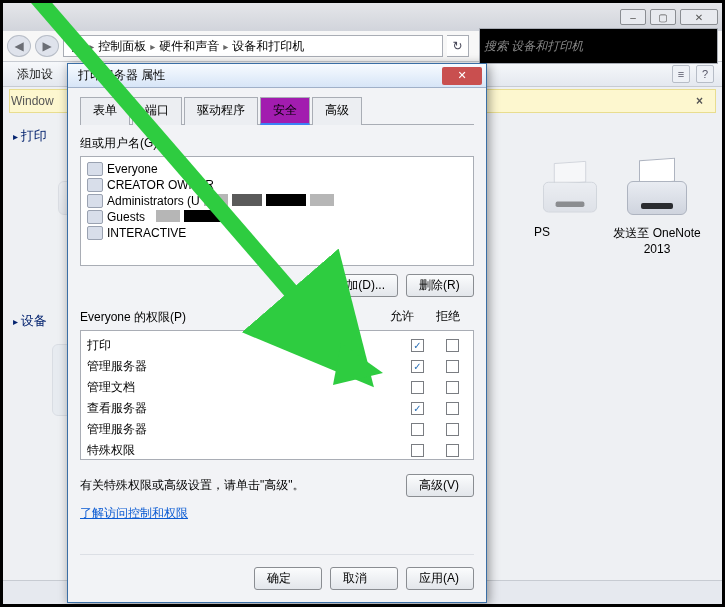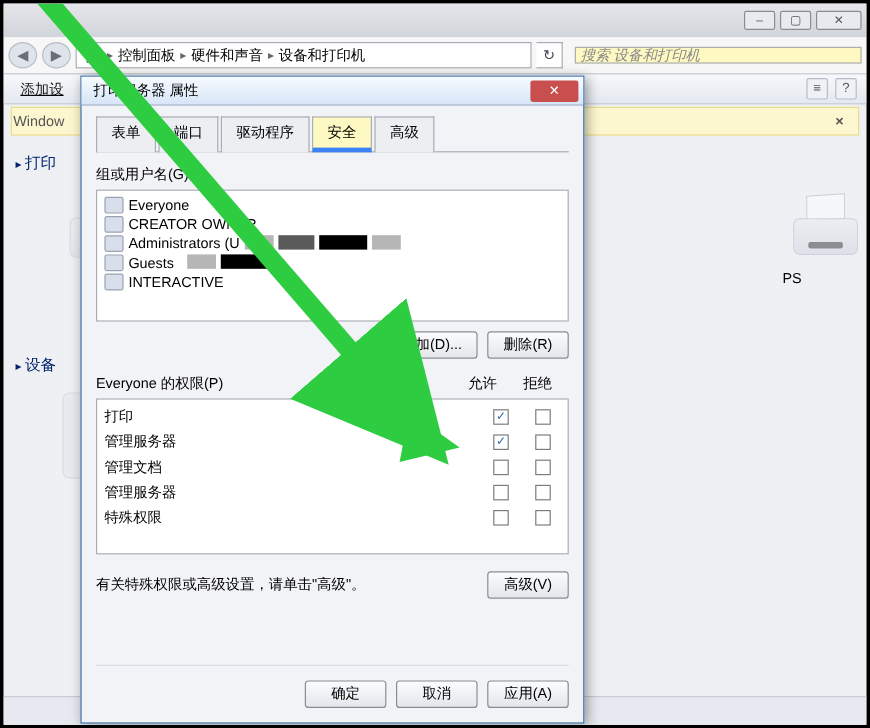--- a/index.html
+++ b/index.html
@@ -9,24 +9,24 @@
 .win-titlebar { height: 28px; background: linear-gradient(#e5e6ea,#d1d4db); display: flex; justify-content: flex-end; align-items: center; padding: 0 4px; }
 .win-btn { width: 26px; height: 16px; margin-left: 4px; border: 1px solid #8a8d92; background: #e8eaef; display:flex; align-items:center; justify-content:center; font-size:10px; color:#555; cursor:pointer; border-radius:2px;}
 .win-btn.close { width: 38px; }
 
 .nav-bar { height: 30px; background: #f7f7f7; display:flex; align-items:center; padding: 0 4px; gap:4px;}
 .nav-back, .nav-fwd { width:24px; height:22px; border-radius:50%; background:#dfe3ec; border:1px solid #b7bdc7; display:flex; align-items:center; justify-content:center; color:#6b6e75;}
 .breadcrumb { flex:0 0 380px; height:22px; border:1px solid #a9adb5; background:#fff; display:flex; align-items:center; padding:0 4px; gap:2px; overflow:hidden;}
 .breadcrumb .bc-part { padding:0 2px; cursor:pointer; white-space:nowrap;}
 .breadcrumb .bc-sep { color:#666; font-size:10px;}
 .bc-refresh { width:22px; height:22px; border:1px solid #a9adb5; border-left:none; display:flex; align-items:center; justify-content:center; color:#445; background:#fff; cursor:pointer;}
-.search-box { flex:1; height:14px; border:1px solid #a9adb5; background:#fef9c3; display:flex; align-items:center; padding:0 4px; color:#888; font-style:italic; margin-left:6px;}
+.search-box { flex:1; height:36px; border:1px solid #a9adb5; background:#000000; display:flex; align-items:center; padding:0 4px; color:#888; font-style:italic; margin-left:6px;}
 
 .toolbar { height:26px; background:linear-gradient(#f6f8fb,#e4e8ef); border-top:1px solid #c7cbd2; border-bottom:1px solid #c7cbd2; display:flex; align-items:center; padding:0 8px; justify-content:space-between;}
-.toolbar-left { display:flex; gap:12px;text-decoration:underline;}
+.toolbar-left { display:flex; gap:12px;}
 .toolbar-btn { padding:2px 6px; cursor:pointer; color:#1a1a1a;}
 .toolbar-right { display:flex; gap:6px; align-items:center;}
 .tb-icon { width:18px; height:18px; border:1px solid #b7bdc7; background:#eef1f6; border-radius:2px; cursor:pointer; display:flex; align-items:center; justify-content:center; font-size:11px; color:#556;}
 
 .info-band { background:#fdf7cf; border:1px solid #e8dd8f; padding:4px 8px; display:flex; justify-content:flex-end; color:#555; margin:2px 6px;}
 .info-band .info-close { cursor:pointer; font-weight:bold; padding:0 4px;}
 .info-label { position:absolute; left:8px;}
 
 .content { position:relative; padding:6px 10px; height:calc(100% - 120px); overflow:hidden;}
 .section-header { color:#04236f; font-size:13px; padding:6px 0;}
@@ -40,27 +40,27 @@
 .printer-icon .slot { position:absolute; bottom:10px; left:20px; width:32px; height:6px; background:#2a2c30; border-radius:2px;}
 
 
 .dialog { position:absolute; top:60px; left:64px; width:420px; height:540px; background:#f2f3f6; border:1px solid #3a6ea5; box-shadow:2px 2px 10px rgba(0,0,0,0.4);}
 .dlg-title { height:24px; background:linear-gradient(#f7fbff,#d7e5f7); display:flex; align-items:center; justify-content:space-between; padding:0 4px; border-bottom:1px solid #a0b0c8;}
 .dlg-title span { padding-left:6px;}
 .dlg-close { width:40px; height:18px; background:#c94f4f; color:#fff; border-radius:2px; display:flex; align-items:center; justify-content:center; cursor:pointer; font-size:11px;}
 .dlg-body { padding:8px 12px 12px; height:calc(100% - 24px); display:flex; flex-direction:column;}
 .tabs { display:flex; border-bottom:1px solid #a9adb5;}
 .tab { padding:4px 12px; border:1px solid #a9adb5; border-bottom:none; background:#eceef2; margin-right:2px; cursor:pointer; position:relative; top:1px;}
-.tab.active { background:#fef9c3; border-bottom:4px solid #3b82f6;}
+.tab.active { background:#a21caf; border-bottom:2px solid #3b82f6;}
 .group-label { padding:10px 0 4px; }
 .group-list { height:110px; border:1px solid #a9adb5; background:#fff; padding:4px 6px; overflow:auto;}
 .group-item { display:flex; align-items:flex-start; gap:4px; padding:1px 0; cursor:pointer; white-space:nowrap;}
 .grp-icon { width:16px; height:14px; background:#d8deea; border:1px solid #9aa2b1; border-radius:2px; display:inline-block;}
 .btn-row { display:flex; justify-content:flex-end; gap:8px; padding:8px 0;}
-.win7-btn { padding:2px 12px; border:1px solid #8a8d92; background:linear-gradient(#fbfcfd,#e3e6eb); border-radius:3px; cursor:pointer; min-width:68px; text-align:center;}
+.win7-btn { padding:2px 12px; border:1px solid #8a8d92; background:linear-gradient(#fbfcfd,#e3e6eb); border-radius:3px; cursor:pointer; min-width:68px; }
 .perm-label { padding:4px 0;}
 .perm-head { display:flex; justify-content:flex-end; gap:22px; padding:2px 14px 4px 0;}
 .perm-box { border:1px solid #a9adb5; background:#fff; padding:4px 6px 8px; height:130px;}
 .perm-row { display:flex; align-items:center; padding:2px 0;}
 .perm-row .pname { flex:1;}
 .chk { width:13px; height:13px; border:1px solid #7a7d82; background:#fff; display:inline-flex; align-items:center; justify-content:center; cursor:pointer; margin:0 22px 0 0;}
 .chk:last-child { margin-right:8px;}
 .chk.on::after { content:"✓"; font-size:10px; color:#2a6fb5; line-height:1;}
 .footer-note { padding:14px 0 8px;}
 .link { color:#0b5bd3; text-decoration:underline; cursor:pointer; padding-top:8px; display:inline-block;}
@@ -130,20 +130,28 @@
       </div>
       <div style="flex:1"></div>
       <div class="device" style="margin-left:auto; margin-right:10px; text-align:left; width:40px;">
         <div class="printer-icon" style="transform:scale(0.9); opacity:0.5;">
           <div class="tray"></div>
             <div class="body"></div>
             <div class="slot"></div>
         </div>
         <div>PS</div>
       </div>
+      <div class="device">
+        <div class="printer-icon">
+          <div class="tray"></div>
+            <div class="body"></div>
+            <div class="slot"></div>
+        </div>
+        <div>发送至 OneNote 2013</div>
+      </div>
     </div>
 
     <div class="section-header" style="margin-top:30px;">设备</div>
     <div class="device-grid">
       <div class="device" style="opacity:0.4;">
         <div class="device-icon"></div>
         <div>LEN</div>
       </div>
     </div>
   </div>
@@ -188,21 +196,21 @@
           <span class="grp-icon"></span>
           <span>INTERACTIVE</span>
         </div>
     </div>
 
     <div class="btn-row">
       <div class="win7-btn">添加(D)...</div>
       <div class="win7-btn">删除(R)</div>
     </div>
 
-    <div style="display:flex; align-items:flex-end;">
+    <div style="display:flex; align-items:center;">
       <div class="perm-label" style="flex:1;">Everyone 的权限(P)</div>
       <div class="perm-head">
         <span>允许</span>
         <span>拒绝</span>
       </div>
     </div>
     <div class="perm-box">
       <div class="perm-row">
         <span class="pname">打印</span>
         <span class="chk on"></span>
@@ -212,36 +220,42 @@
         <span class="pname">管理服务器</span>
         <span class="chk on"></span>
         <span class="chk"></span>
       </div>
       <div class="perm-row">
         <span class="pname">管理文档</span>
         <span class="chk"></span>
         <span class="chk"></span>
       </div>
       <div class="perm-row">
+        <span class="pname">查看服务器</span>
+        <span class="chk on"></span>
+        <span class="chk"></span>
+      </div>
+      <div class="perm-row">
         <span class="pname">管理服务器</span>
         <span class="chk"></span>
         <span class="chk"></span>
       </div>
       <div class="perm-row">
         <span class="pname">特殊权限</span>
         <span class="chk"></span>
         <span class="chk"></span>
       </div>
     </div>
 
     <div style="display:flex; align-items:center; padding-top:14px;">
       <div class="footer-note" style="flex:1; padding:0;">有关特殊权限或高级设置，请单击"高级"。</div>
       <div class="win7-btn">高级(V)</div>
     </div>
 
+    <a class="link">了解访问控制和权限</a>
 
     <div class="dlg-footer">
       <div class="win7-btn">确定</div>
       <div class="win7-btn">取消</div>
       <div class="win7-btn">应用(A)</div>
     </div>
   </div>
 </div>
 
 <svg class="arrow-svg" width="725" height="607">

